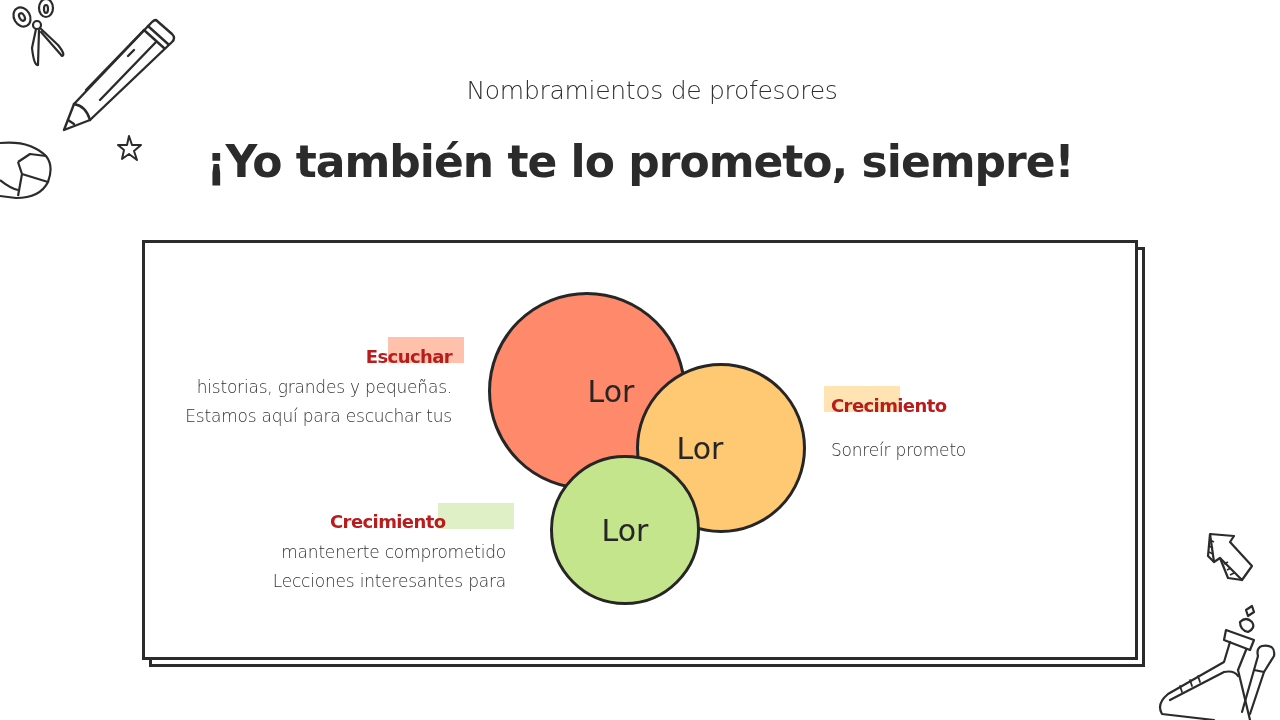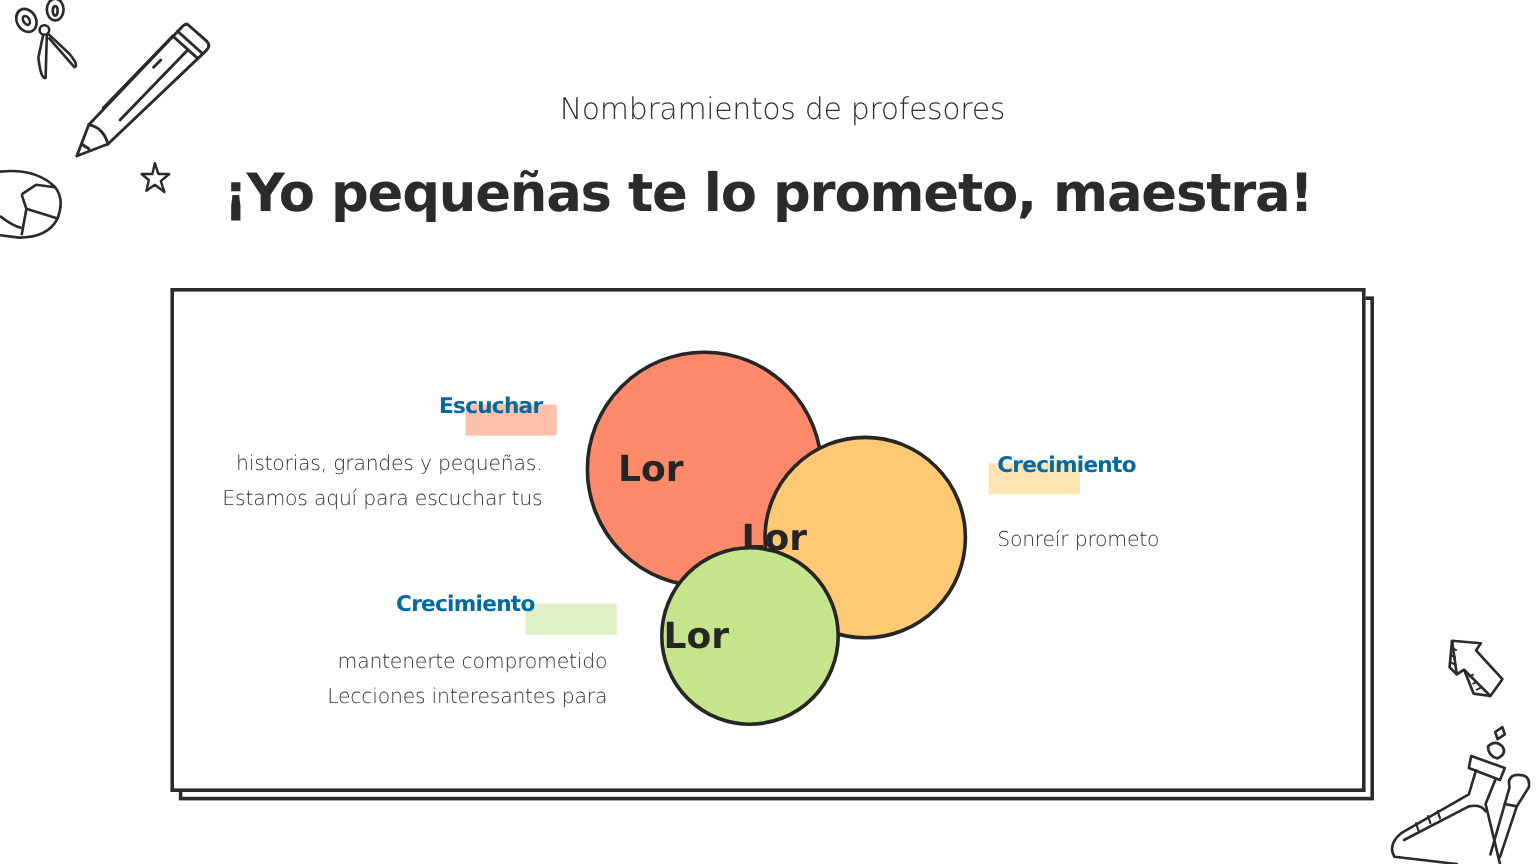--- a/index.html
+++ b/index.html
@@ -22,33 +22,33 @@
       position: absolute; left: 149px; top: 247px; width: 996px; height: 420px;
       border: 3px solid #2b2b2b; background: #ffffff;
     }
     .frame {
       position: absolute; left: 142px; top: 240px; width: 996px; height: 420px;
       border: 3px solid #2b2b2b; background: #ffffff;
     }
 
     .circle {
       position: absolute; border: 3px solid #262626; border-radius: 50%;
-      display: flex; align-items: center; 
-      font-family: "DejaVu Sans", sans-serif; font-weight: bold; font-size: 30px; color: #262626;
+      display: flex; align-items: center; justify-content: center;
+      font-family: "DejaVu Sans", sans-serif; font-weight: normal; font-size: 30px; color: #262626;
     }
     .circle span { display: block; }
     .c1 { left: 488px; top: 292px; width: 198px; height: 198px; background: #ff8a6b; }
     .c1 span { transform: translate(24px, 0px); }
     .c2 { left: 636px; top: 363px; width: 170px; height: 170px; background: #ffc872; }
     .c2 span { transform: translate(-21px, 0px); }
     .c3 { left: 550px; top: 455px; width: 150px; height: 150px; background: #c4e58c; }
 
     .label {
-      position: absolute; font-weight: bold; font-size: 18px; color: #0369a1;
-      font-family: "DejaVu Sans", sans-serif; letter-spacing: -0.6px; z-index: 2;
+      position: absolute; font-weight: bold; font-size: 18px; color: #b91c1c;
+      font-family: "DejaVu Sans", sans-serif; letter-spacing: -0.6px; z-index: 2; margin-top: 18px;
     }
     .hl { position: absolute; z-index: 1; }
     .desc {
       position: absolute; font-size: 17px; line-height: 29px; color: #333333;
       font-family: "DejaVu Sans", sans-serif; font-weight: 300; letter-spacing: -0.2px;
     }
     .right { text-align: right; }
 
     .doodle { position: absolute; }
     .doodle svg { display: block; }
@@ -110,21 +110,21 @@
     <path d="M76 38 L70 58 L14 90 Q2 100 8 110 L60 116"></path>
     <path d="M92 46 L84 66 L96 116"></path>
     <path d="M16 96 L70 68 Q80 66 84 72"></path>
     <path d="M28 88 L26 82 M38 82 L36 76 M46 78 L44 72" stroke-width="1.8"></path>
     <path d="M108 42 Q122 40 120 52 L110 68 L100 66 L104 52 Q102 44 108 42 Z"></path>
     <path d="M100 66 L88 108 M110 68 L96 110"></path>
   </svg>
 </div>
 
 <div class="subtitle">Nombramientos de profesores</div>
-<div class="title">¡Yo pequeñas te lo prometo, maestra!</div>
+<div class="title">¡Yo también te lo prometo, siempre!</div>
 
 <div class="frame-shadow"></div>
 <div class="frame"></div>
 
 <div class="circle c1">
   <span>Lor</span>
 </div>
 <div class="circle c2">
   <span>Lor</span>
 </div>

